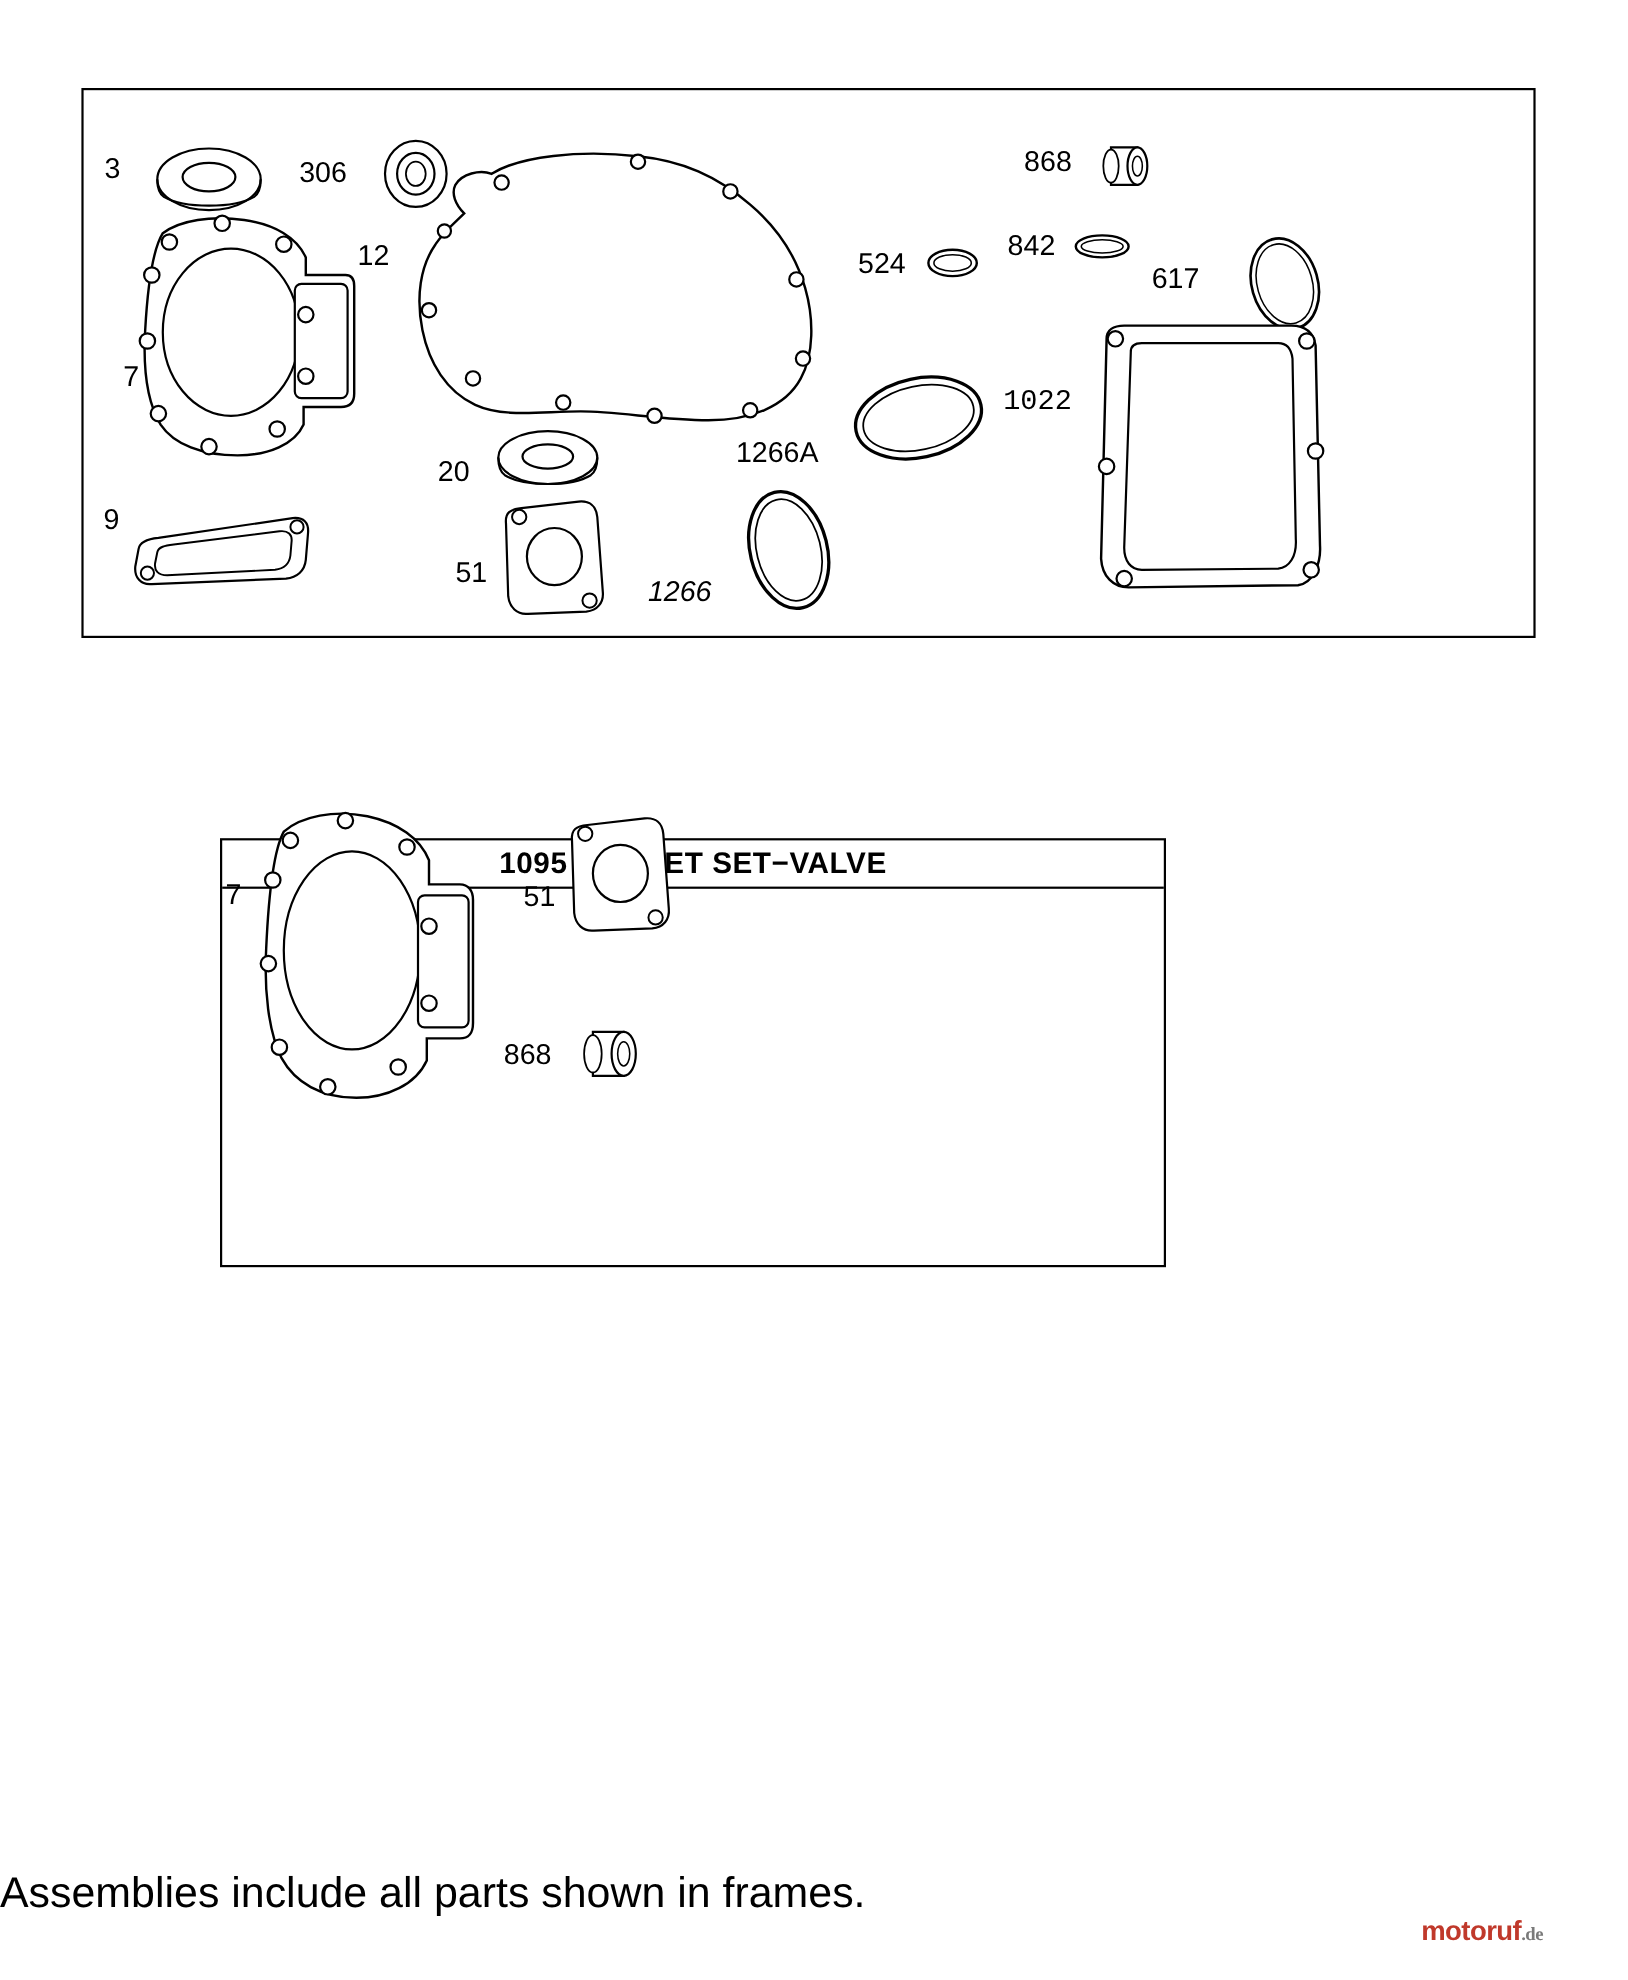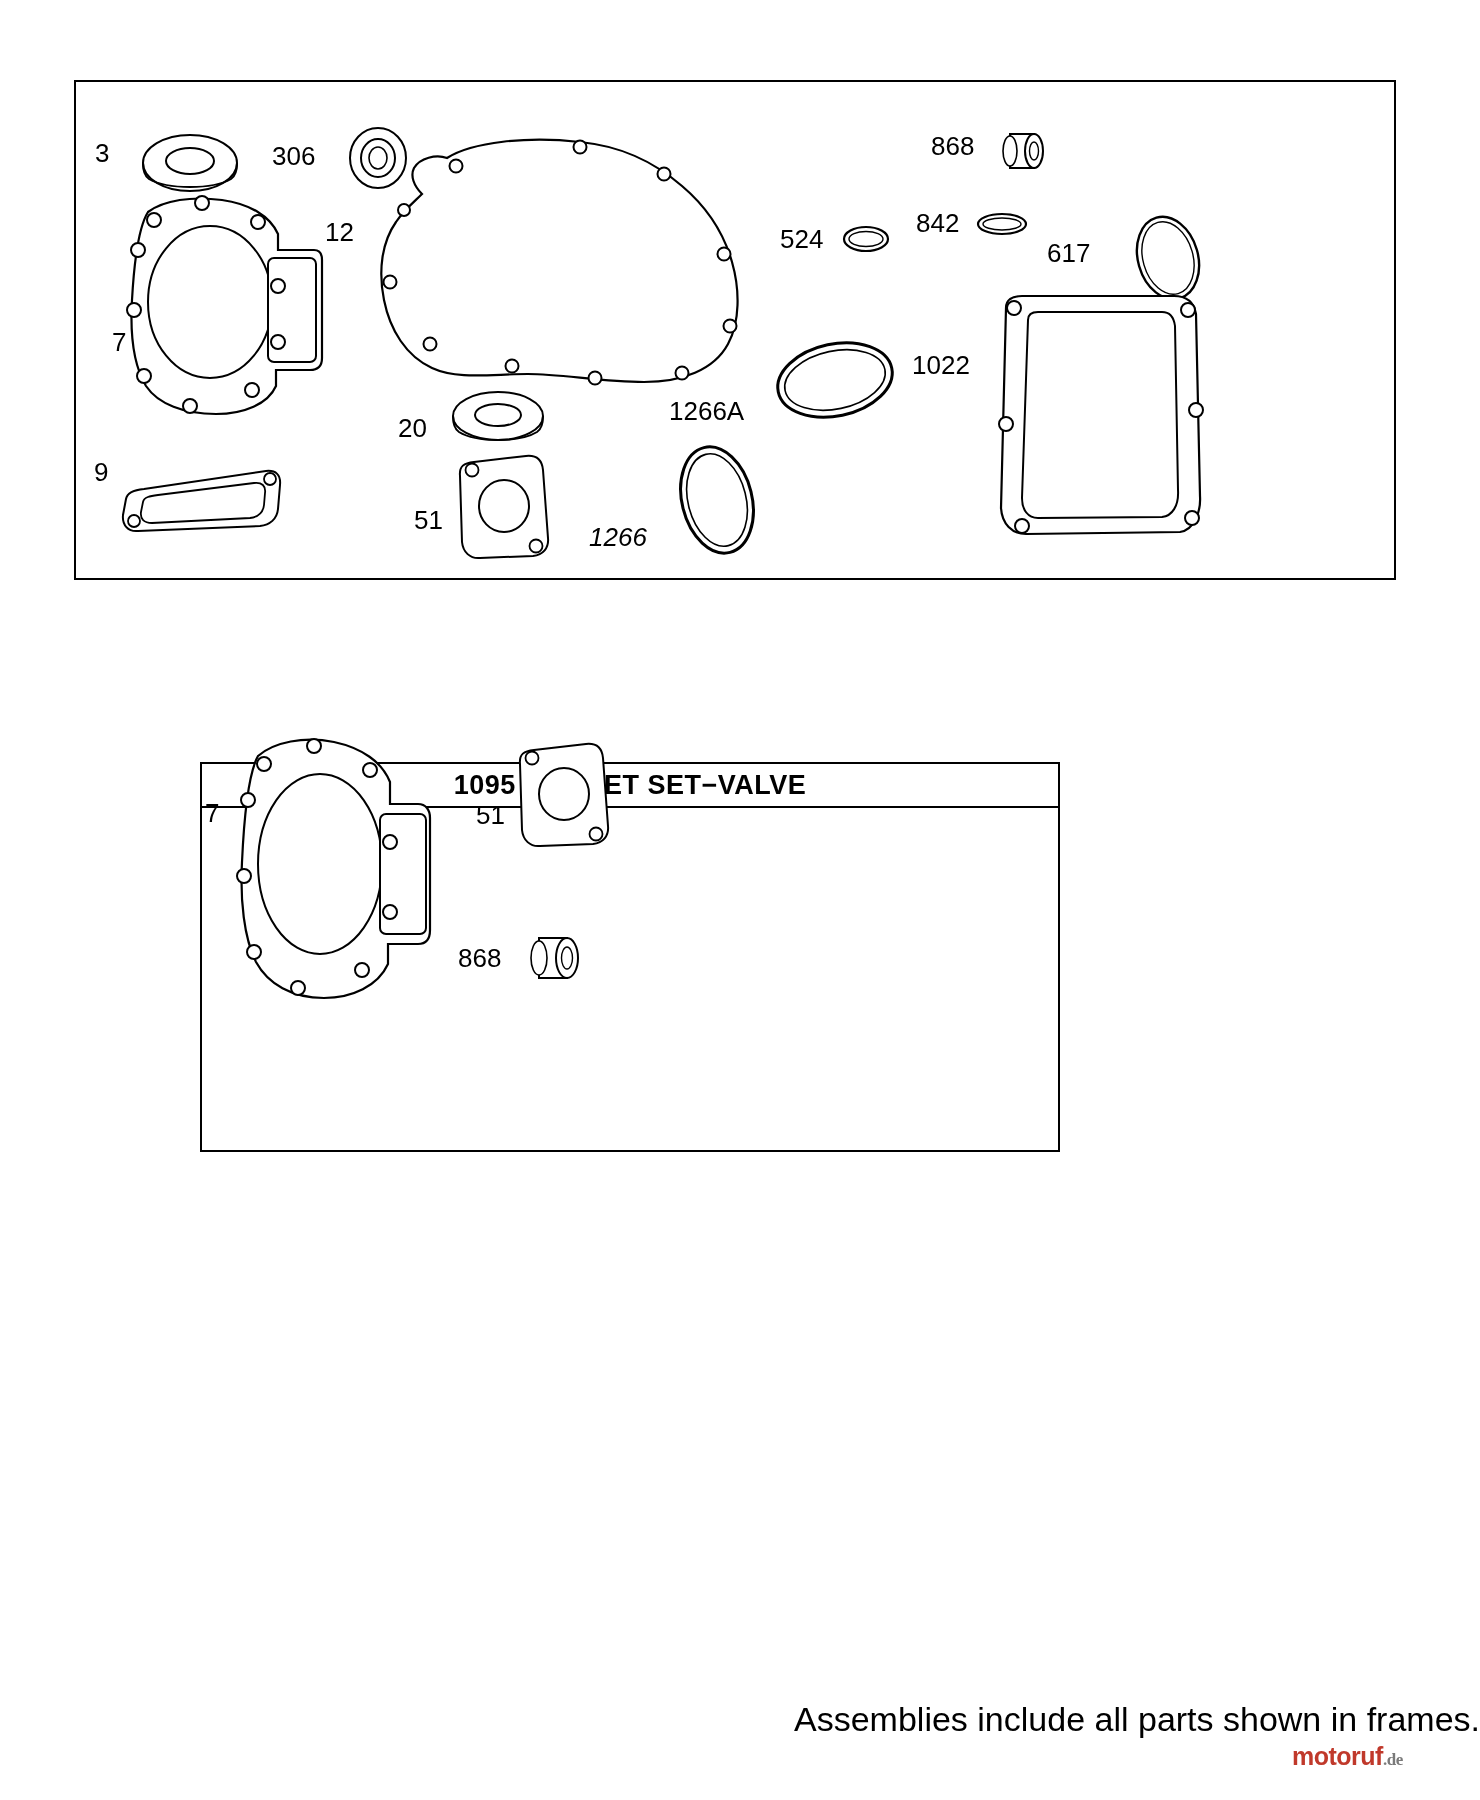--- a/index.html
+++ b/index.html
@@ -79,22 +79,22 @@
     display: block;
     overflow: visible;
   }
 
   
   #footer-note {
     position: absolute;
     left: 0;
     right: 0;
     top: 1700px;
-    text-align: right;
-    font-size: 34px;
+    text-align: left;
+    font-size: 39px;
     white-space: nowrap;
   }
 
   
   #watermark {
     position: absolute;
     left: 1292px;
     top: 1742px;
     font-size: 25px;
     font-weight: bold;
@@ -354,21 +354,21 @@
 </div>
 
 <span class="callout" style="left:95px;  top:140px;">3</span>
 <span class="callout" style="left:272px; top:143px;">306</span>
 <span class="callout" style="left:931px; top:133px;">868</span>
 <span class="callout" style="left:325px; top:219px;">12</span>
 <span class="callout" style="left:780px; top:226px;">524</span>
 <span class="callout" style="left:916px; top:210px;">842</span>
 <span class="callout" style="left:1047px; top:240px;">617</span>
 <span class="callout" style="left:112px; top:329px;">7</span>
-<span class="callout" style="left:912px; top:352px;">1022</span>
+<span class="callout" style="left:912px; top:352px;font-family:Liberation Mono, monospace;">1022</span>
 <span class="callout" style="left:669px; top:398px;">1266A</span>
 <span class="callout" style="left:398px; top:415px;">20</span>
 <span class="callout" style="left:94px;  top:459px;">9</span>
 <span class="callout" style="left:414px; top:507px;">51</span>
 <span class="callout" style="left:589px; top:524px;font-style:italic;">1266</span>
 
 <span class="callout" style="left:205px; top:800px;">7</span>
 <span class="callout" style="left:476px; top:802px;">51</span>
 <span class="callout" style="left:458px; top:945px;">868</span>
 

